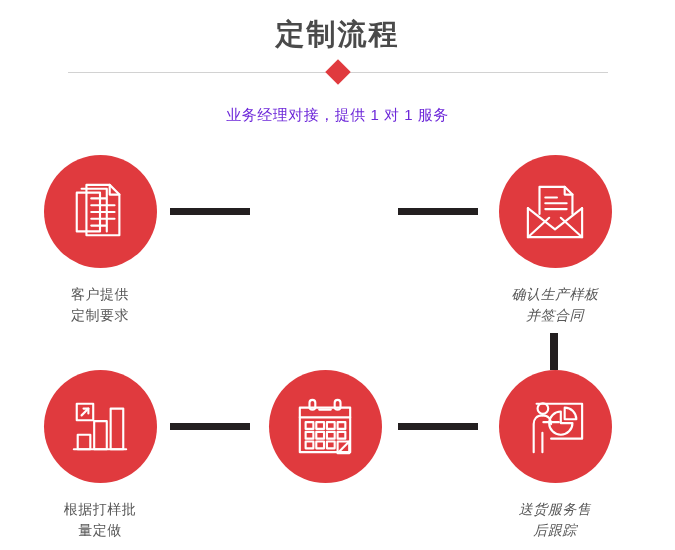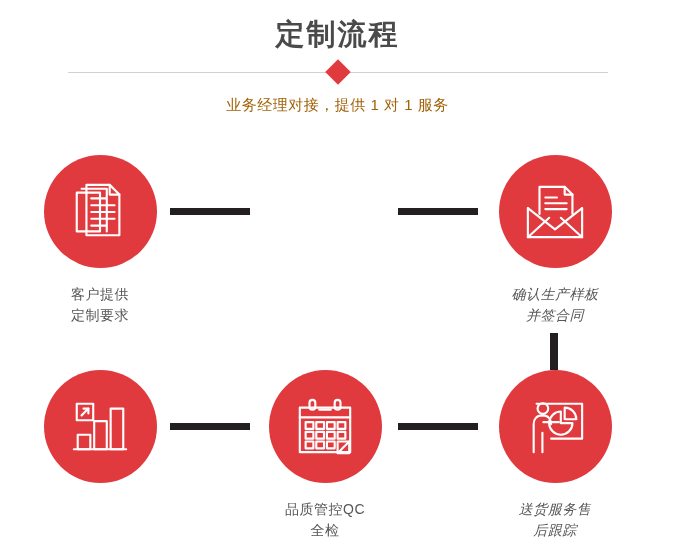--- a/index.html
+++ b/index.html
@@ -57,25 +57,25 @@
     width: 18px;
     height: 18px;
     margin-left: -9px;
     margin-top: -9px;
     background: #e03a3e;
     transform: rotate(45deg);
   }
   .subtitle {
     position: absolute;
     left: 0;
-    top: 94px;
+    top: 104px;
     width: 675px;
     text-align: center;
     font-size: 15px;
-    color: #a16207;
+    color: #6d28d9;
     letter-spacing: 0.5px;
     line-height: 22px;
   }
 
   
   .flow {
     position: absolute;
     left: 0;
     top: 140px;
     width: 675px;
@@ -226,20 +226,22 @@
             <rect x="8" y="8" width="17" height="17"></rect>
             <path d="M13 20 L20 13"></path>
             <path d="M15 13 h5 v5"></path>
             <rect x="9" y="40" width="13" height="15"></rect>
             <rect x="26" y="26" width="13" height="29"></rect>
             <rect x="43" y="13" width="13" height="42"></rect>
             <line x1="5" y1="55" x2="59" y2="55"></line>
           </g>
         </svg>
       </div>
+      <div class="node-label">根据打样批
+量定做</div>
     </div>
 
     <div class="connector-h conn-h-a"></div>
 
     <div class="node node-col-1">
       <div class="circle">
         <svg viewBox="0 0 64 64">
           <g fill="none" stroke="#ffffff" stroke-width="2.2" stroke-linejoin="round" stroke-linecap="round">
             <rect x="16" y="4" width="6" height="10" rx="3"></rect>
             <rect x="42" y="4" width="6" height="10" rx="3"></rect>
@@ -255,22 +257,20 @@
             <rect x="34" y="37" width="8" height="7"></rect>
             <rect x="45" y="37" width="8" height="7"></rect>
             <rect x="12" y="47" width="8" height="7"></rect>
             <rect x="23" y="47" width="8" height="7"></rect>
             <rect x="34" y="47" width="8" height="7"></rect>
             <path d="M45 47 h12 v12 h-12 Z"></path>
             <path d="M46 58 L57 47"></path>
           </g>
         </svg>
       </div>
-      <div class="node-label">品质管控QC
-全检</div>
     </div>
 
     <div class="connector-h conn-h-b"></div>
 
     <div class="node node-col-2">
       <div class="circle">
         <svg viewBox="0 0 64 64">
           <g fill="none" stroke="#ffffff" stroke-width="2.2" stroke-linejoin="round" stroke-linecap="round">
             <path d="M13 8 h47 v36 H28"></path>
             <path d="M38 16 a12 12 0 1 0 12 12 h-12 Z"></path>

